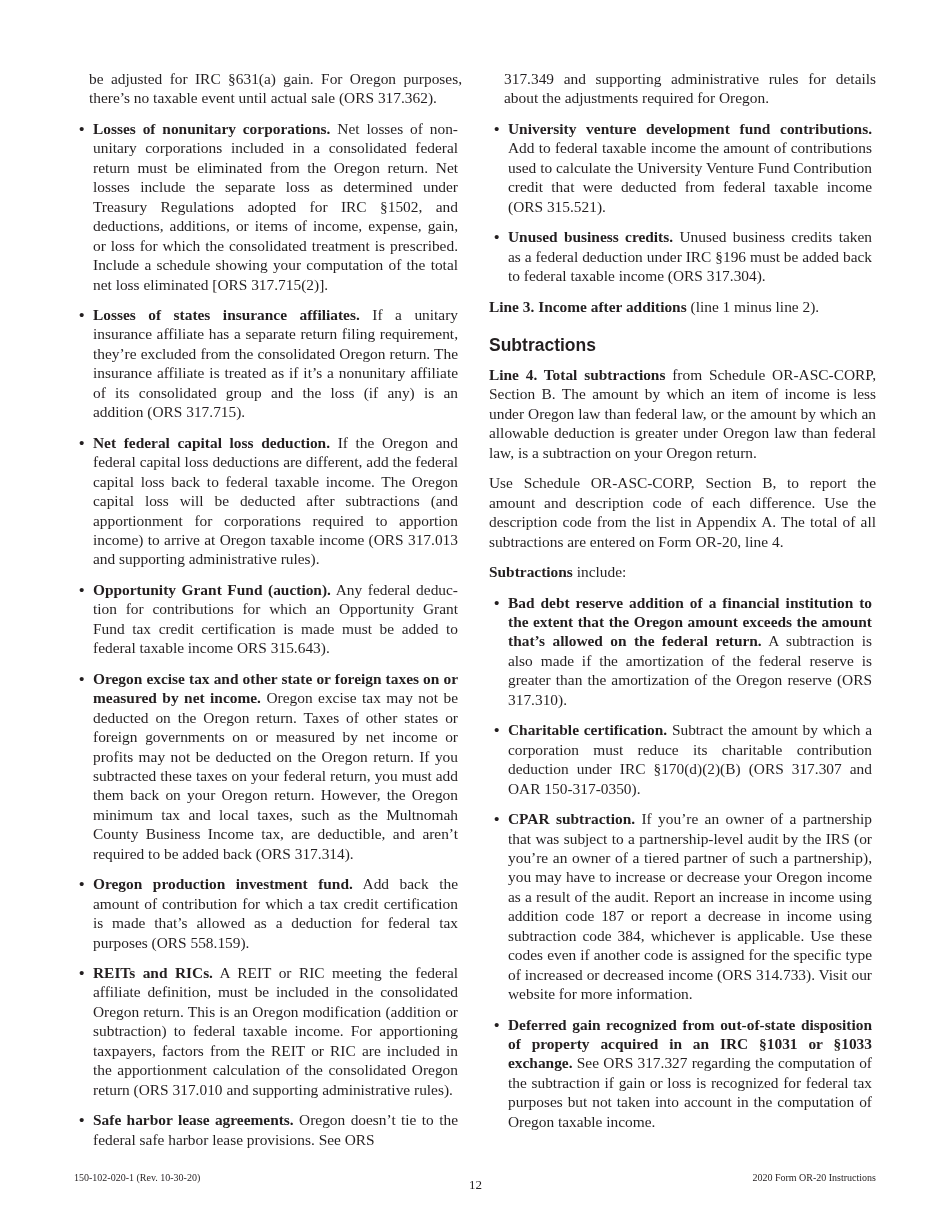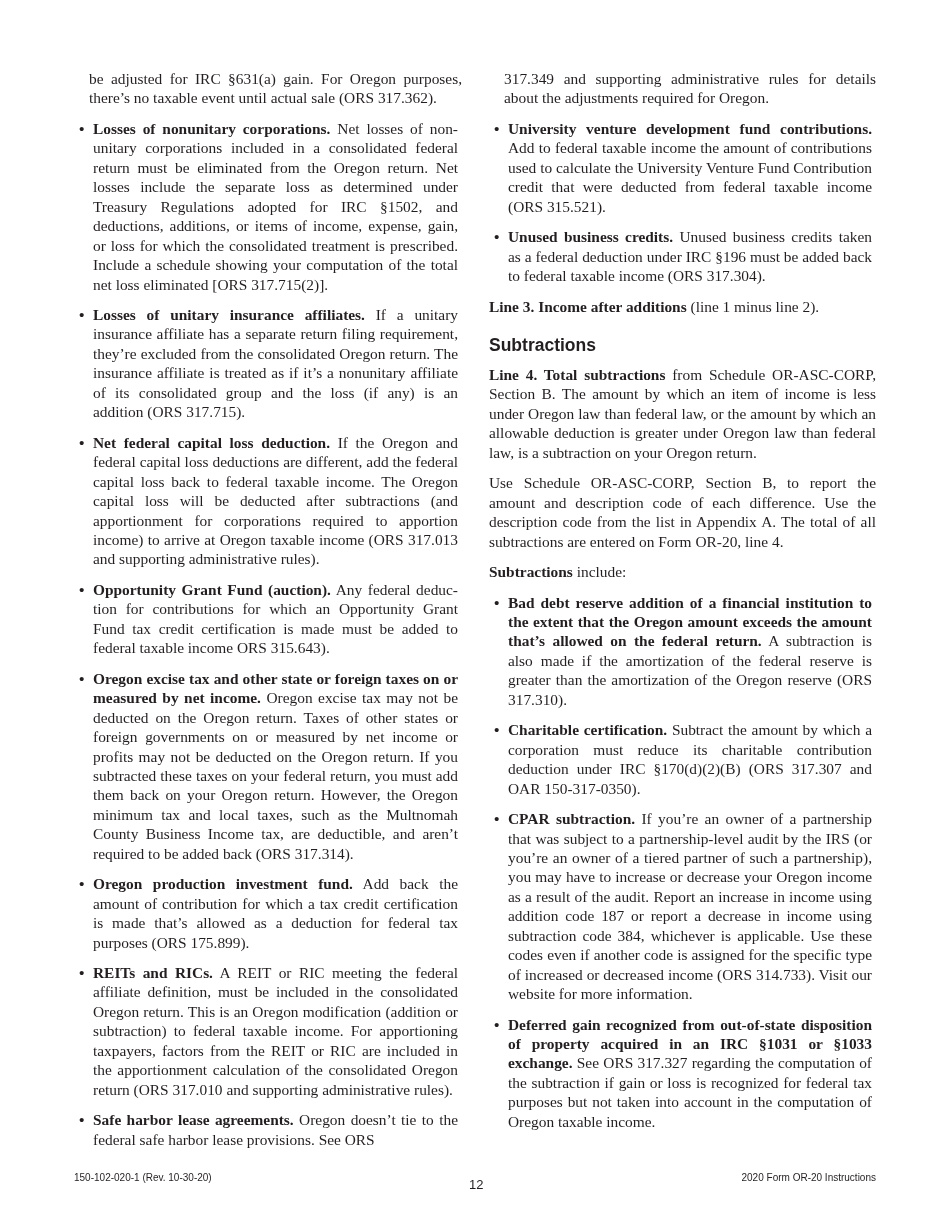--- a/index.html
+++ b/index.html
@@ -9,37 +9,37 @@
   .col.left { left: 74px; }
   .col.right { left: 489px; width: 387px; }
   p { margin: 0 0 11px 0; text-align: justify; hyphens: manual; }
   .cont { padding-left: 15px; }
   ul.bullets { list-style: none; margin: 4px; padding: 0; }
   ul.bullets li { position: relative; padding-left: 15px; margin: 0 0 11px 0; text-align: justify; }
   ul.bullets li::before { content: "\2022"; position: absolute; left: 1px; top: 0; font-weight: bold; }
   b, .bold { font-weight: bold; }
   h2.section { font-family: "Liberation Sans", "DejaVu Sans", sans-serif; font-size: 17.5px; font-weight: bold;
                margin: 18px 0 9px 0; line-height: 22px; }
-  .footer { position: absolute; top: 1172px; font-family: Liberation Sans, sans-serif; color: #231f20; }
+  .footer { position: absolute; top: 1172px; font-family: Liberation Serif, serif; color: #231f20; }
   .footer.left { left: 74px; font-size: 10px; }
   .footer.center { left: 469px; font-size: 13px; top: 1169px; margin-top: 8px; }
   .footer.right { right: 74px; font-size: 10px; }
 </style>
 </head>
 <body>
 
 <div class="col left">
   <p class="cont">be adjusted for IRC §631(a) gain. For Oregon purposes, there’s no taxable event until actual sale (ORS 317.362).</p>
   <ul class="bullets">
     <li><b>Losses of nonunitary corporations.</b><span> Net losses of non­unitary corporations included in a consolidated federal return must be eliminated from the Oregon return. Net losses include the separate loss as determined under Treasury Regulations adopted for IRC §1502, and deductions, additions, or items of income, expense, gain, or loss for which the consolidated treatment is prescribed. Include a schedule showing your compu­tation of the total net loss eliminated [ORS 317.715(2)].</span></li>
-    <li><b>Losses of unitary insurance affiliates.</b><span> If a unitary insurance affiliate has a separate return filing require­ment, they’re excluded from the consolidated Oregon return. The insurance affiliate is treated as if it’s a non­unitary affiliate of its consolidated group and the loss (if any) is an addition (ORS 317.715).</span></li>
+    <li><b>Losses of states insurance affiliates.</b><span> If a unitary insurance affiliate has a separate return filing require­ment, they’re excluded from the consolidated Oregon return. The insurance affiliate is treated as if it’s a non­unitary affiliate of its consolidated group and the loss (if any) is an addition (ORS 317.715).</span></li>
     <li><b>Net federal capital loss deduction.</b><span> If the Oregon and federal capital loss deductions are different, add the federal capital loss back to federal taxable income. The Oregon capital loss will be deducted after subtrac­tions (and apportionment for corporations required to apportion income) to arrive at Oregon taxable income (ORS 317.013 and supporting administrative rules).</span></li>
     <li><b>Opportunity Grant Fund (auction).</b><span> Any federal deduc­tion for contributions for which an Opportunity Grant Fund tax credit certification is made must be added to federal taxable income ORS 315.643).</span></li>
     <li><b>Oregon excise tax and other state or foreign taxes on or measured by net income.</b><span> Oregon excise tax may not be deducted on the Oregon return. Taxes of other states or foreign governments on or measured by net income or profits may not be deducted on the Oregon return. If you subtracted these taxes on your federal return, you must add them back on your Ore­gon return. However, the Oregon minimum tax and local taxes, such as the Multnomah County Business Income tax, are deductible, and aren’t required to be added back (ORS 317.314).</span></li>
-    <li><b>Oregon production investment fund.</b><span> Add back the amount of contribution for which a tax credit certifica­tion is made that’s allowed as a deduction for federal tax purposes (ORS 175.899).</span></li>
+    <li><b>Oregon production investment fund.</b><span> Add back the amount of contribution for which a tax credit certifica­tion is made that’s allowed as a deduction for federal tax purposes (ORS 558.159).</span></li>
     <li><b>REITs and RICs.</b><span> A REIT or RIC meeting the federal affiliate definition, must be included in the consoli­dated Oregon return. This is an Oregon modification (addition or subtraction) to federal taxable income. For apportioning taxpayers, factors from the REIT or RIC are included in the apportionment calculation of the consolidated Oregon return (ORS 317.010 and support­ing administrative rules).</span></li>
     <li><b>Safe harbor lease agreements.</b><span> Oregon doesn’t tie to the federal safe harbor lease provisions. See ORS</span></li>
   </ul>
 </div>
 
 <div class="col right">
   <p class="cont">317.349 and supporting administrative rules for details about the adjustments required for Oregon.</p>
   <ul class="bullets">
     <li><b>University venture development fund contributions.</b><span> Add to federal taxable income the amount of contri­butions used to calculate the University Venture Fund Contribution credit that were deducted from federal taxable income (ORS 315.521).</span></li>
     <li><b>Unused business credits.</b><span> Unused business credits taken as a federal deduction under IRC §196 must be added back to federal taxable income (ORS 317.304).</span></li>

